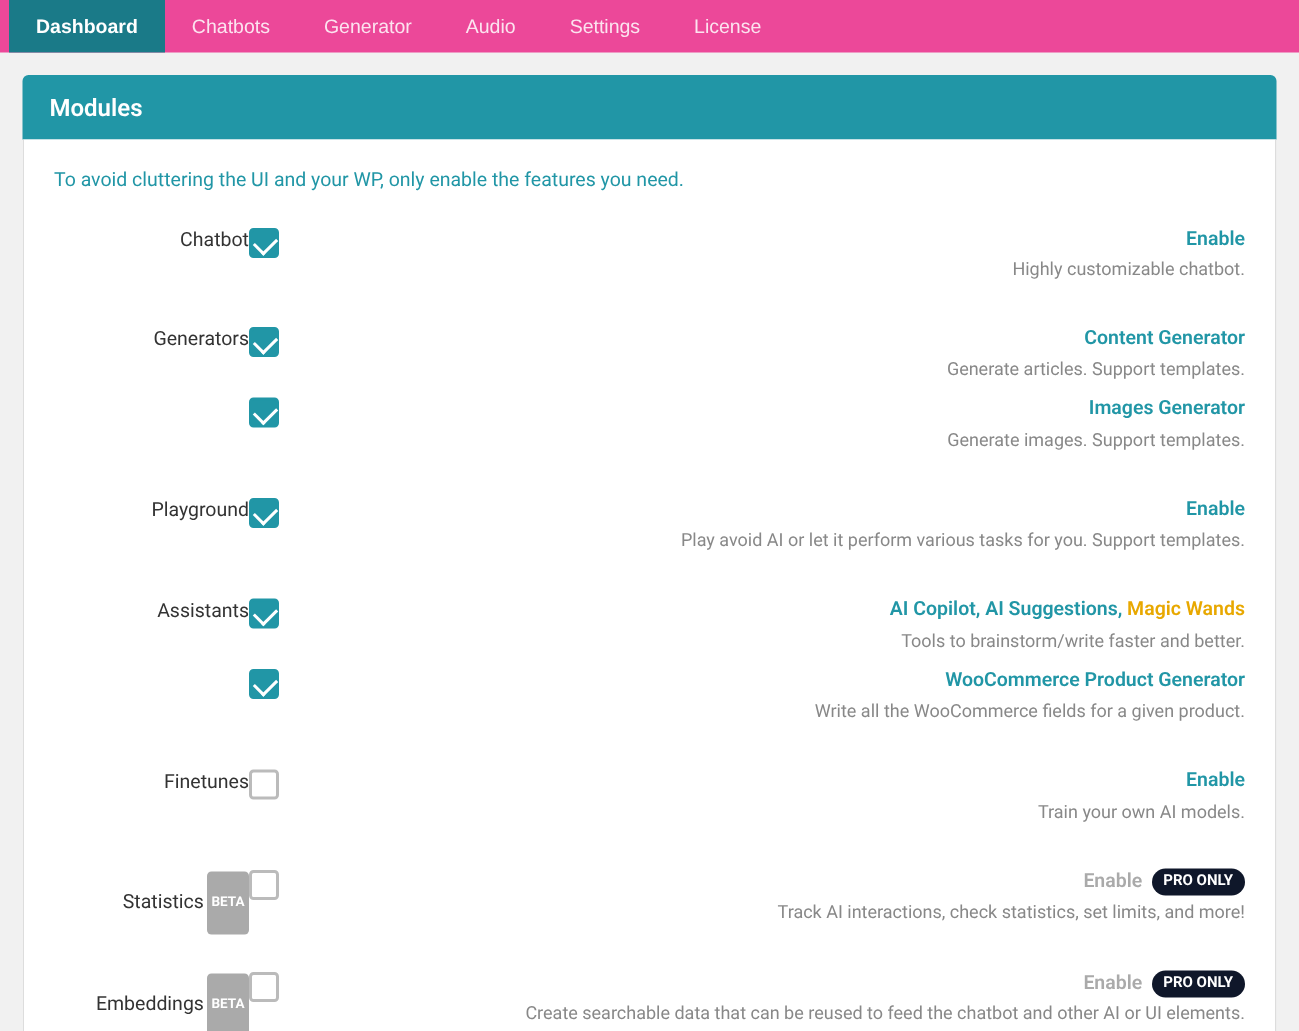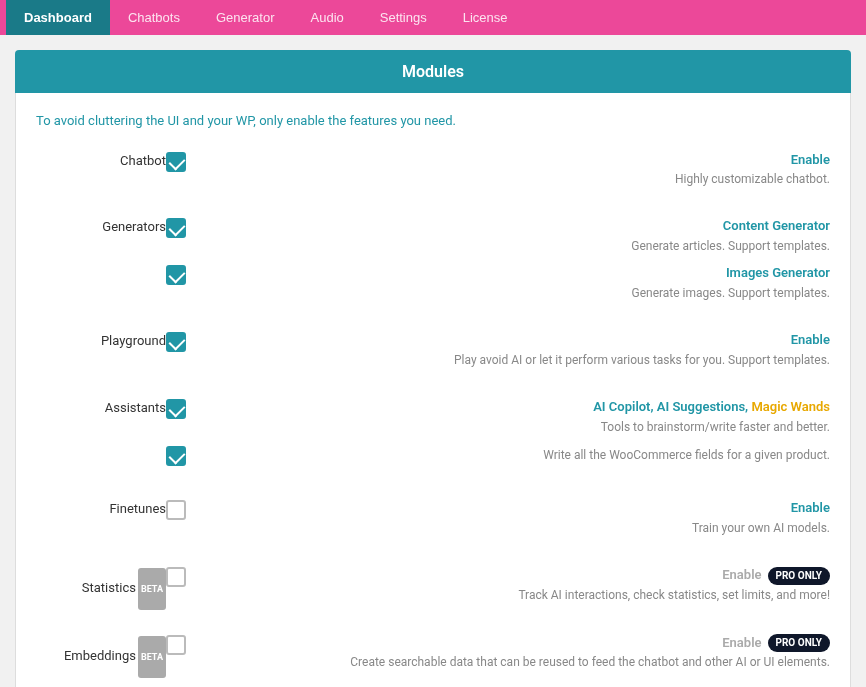--- a/index.html
+++ b/index.html
@@ -32,21 +32,20 @@
     .page-container {
       padding: 15px;
     }
     .section-header {
       background: #2196a6;
       color: #fff;
       padding: 12px 18px;
       font-size: 16px;
       font-weight: 600;
       border-radius: 4px 4px 0 0;
-      text-align: center;
     }
     .section-body {
       background: #fff;
       border: 1px solid #ddd;
       border-top: none;
       border-radius: 0 0 4px 4px;
       padding: 18px 20px 24px 20px;
     }
     .intro-text {
       font-size: 13px;
@@ -233,20 +232,21 @@
             <div class="module-item">
               <div class="checkbox-wrap"><span class="checkbox-box checked"></span></div>
               <div class="module-text-wrap">
                 <div class="module-title">AI Copilot, AI Suggestions, <span class="magic-wands">Magic Wands</span></div>
                 <div class="module-desc">Tools to brainstorm/write faster and better.</div>
               </div>
             </div>
             <div class="module-item">
               <div class="checkbox-wrap"><span class="checkbox-box checked"></span></div>
               <div class="module-text-wrap">
+                <div class="module-title"><span class="enable-text">WooCommerce Product Generator</span></div>
                 <div class="module-desc">Write all the WooCommerce fields for a given product.</div>
               </div>
             </div>
           </div>
         </div>
         <div class="module-row">
           <div class="module-label-col"><span>Finetunes</span></div>
           <div class="module-controls-col">
             <div class="module-item">
               <div class="checkbox-wrap"><span class="checkbox-box"></span></div>

